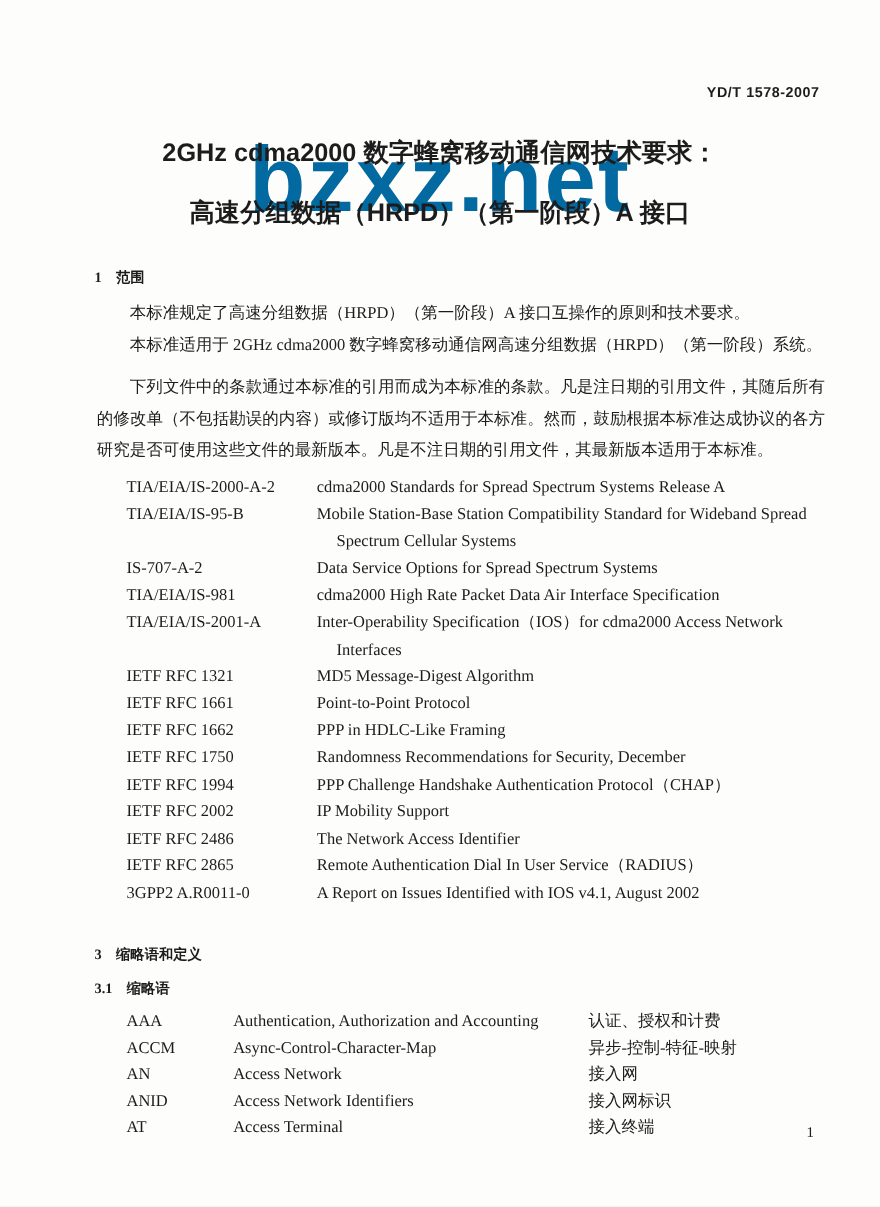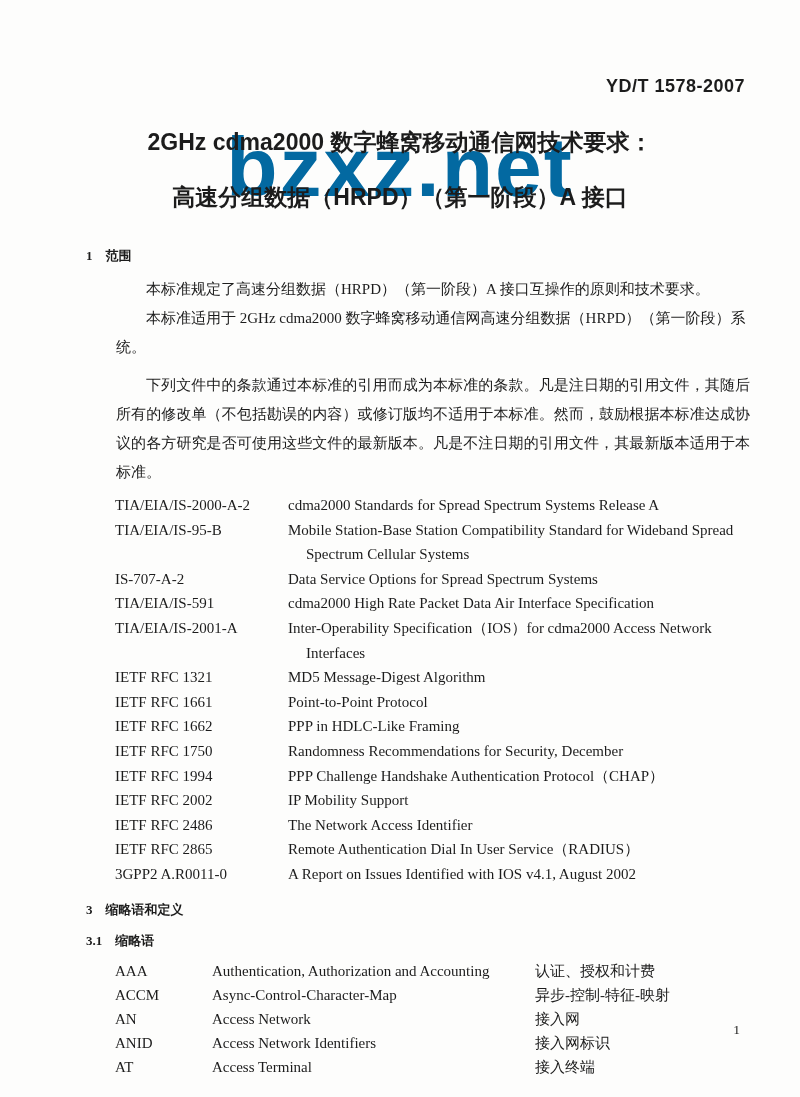--- a/index.html
+++ b/index.html
@@ -16,21 +16,21 @@
     overflow: hidden;
   }
   .hdr {
     padding-top: 76px;
     padding-right: 55px;
     text-align: right;
   }
   .hdr .code {
     font-family: "Liberation Sans", "DejaVu Sans", sans-serif;
     font-weight: bold;
-    font-size: 18px;
+    font-size: 13px;
     letter-spacing: 0.5px;
   }
   .title-block {
     position: relative;
     margin-top: 30px;
     text-align: center;
     font-family: "Liberation Sans", "DejaVu Sans", sans-serif;
     font-weight: bold;
   }
   .watermark {
@@ -51,21 +51,21 @@
   .sec-heading {
     position: relative;
     z-index: 1;
     margin-left: 86px;
     margin-right: 52px;
     font-family: Liberation Serif, serif;
     font-weight: bold;
     font-size: 13px;
   }
   .para {
-    margin-left: 116px;
+    margin-left: 88px;
     margin-right: 50px;
     line-height: 29px;
     text-indent: 2em;
   }
   .para.justify { text-align: justify; }
   .ref-list { margin: 6px 52px 0 115px; }
   .ref-row { display: flex; line-height: 24.6px; }
   .ref-code { width: 173px; flex-shrink: 0; }
   .ref-title { flex: 1; padding-left: 18px; text-indent: -18px; }
   .abbr-list { margin: 9px 40px 0 115px; }
@@ -76,21 +76,21 @@
   .page-number {
     position: absolute;
     top: 1022px;
     right: 60px;
     font-size: 13.5px;
   }
   .mt-s1 { margin-top: 34px; }
   .mt-p1 { margin-top: 10px; }
   .mt-s2 { margin-top: 20px; }
   .mt-i2 { margin-top: 9px; }
-  .mt-s3 { margin-top: 14px; }
+  .mt-s3 { margin-top: 34px; }
   .mt-s31 { margin-top: 13px; }
 </style>
 </head>
 <body>
 
 <div class="page">
 
   <div class="hdr">
     <span class="code">YD/T 1578-2007</span>
   </div>
@@ -114,21 +114,21 @@
     </div>
     <div class="ref-row">
       <span class="ref-code">TIA/EIA/IS-95-B</span>
       <span class="ref-title">Mobile Station-Base Station Compatibility Standard for Wideband Spread Spectrum Cellular Systems</span>
     </div>
     <div class="ref-row">
       <span class="ref-code">IS-707-A-2</span>
       <span class="ref-title">Data Service Options for Spread Spectrum Systems</span>
     </div>
     <div class="ref-row">
-      <span class="ref-code">TIA/EIA/IS-591</span>
+      <span class="ref-code">TIA/EIA/IS-981</span>
       <span class="ref-title">cdma2000 High Rate Packet Data Air Interface Specification</span>
     </div>
     <div class="ref-row">
       <span class="ref-code">TIA/EIA/IS-2001-A</span>
       <span class="ref-title">Inter-Operability Specification（IOS）for cdma2000 Access Network Interfaces</span>
     </div>
     <div class="ref-row">
       <span class="ref-code">IETF RFC 1321</span>
       <span class="ref-title">MD5 Message-Digest Algorithm</span>
     </div>

